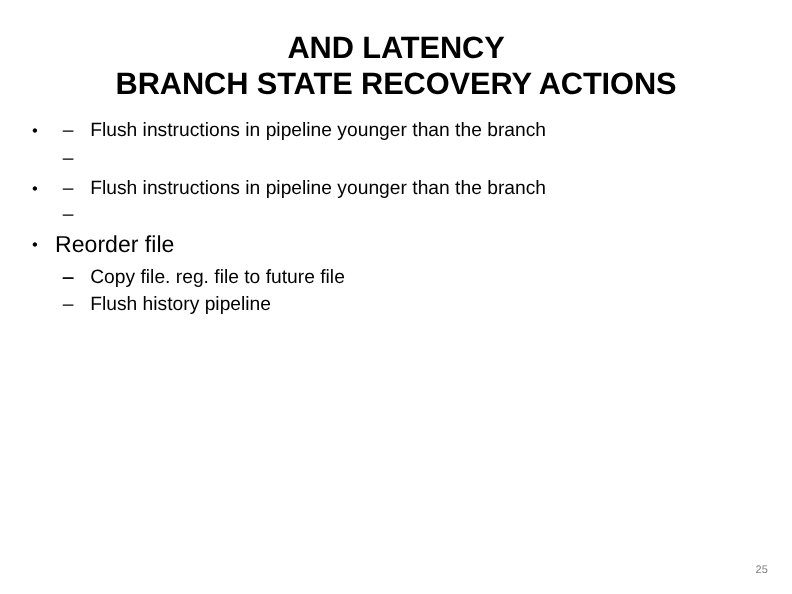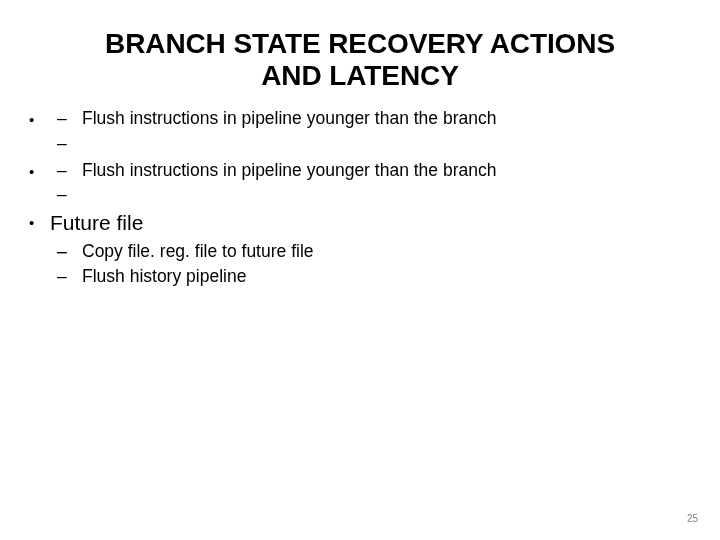--- a/index.html
+++ b/index.html
@@ -103,22 +103,22 @@
     line-height: 1;
     margin-left: 23px;
   }
 </style>
 </head>
 <body>
 
 <div id="slide">
 
   <div id="slide-title">
+    <span class="title-line">AND LATENCY</span>
     <span class="title-line">BRANCH STATE RECOVERY ACTIONS</span>
-    <span class="title-line">AND LATENCY</span>
   </div>
 
   <div id="slide-body">
 
     <div class="bullet-group">
       <div class="l1">
         <span class="marker">•</span>
       </div>
       <div class="l2-list">
         <div class="l2">
@@ -142,21 +142,21 @@
         </div>
         <div class="l2">
           <span class="marker">–</span>
         </div>
       </div>
     </div>
 
     <div class="bullet-group">
       <div class="l1">
         <span class="marker">•</span>
-        <span class="l1-text">Future file</span>
+        <span class="l1-text">Reorder file</span>
       </div>
       <div class="l2-list">
         <div class="l2">
           <span class="marker">–</span>
         </div>
         <div class="l2">
           <span class="marker">–</span>
           <span class="l2-text">Copy file. reg. file to future file</span>
         </div>
         <div class="l2">

